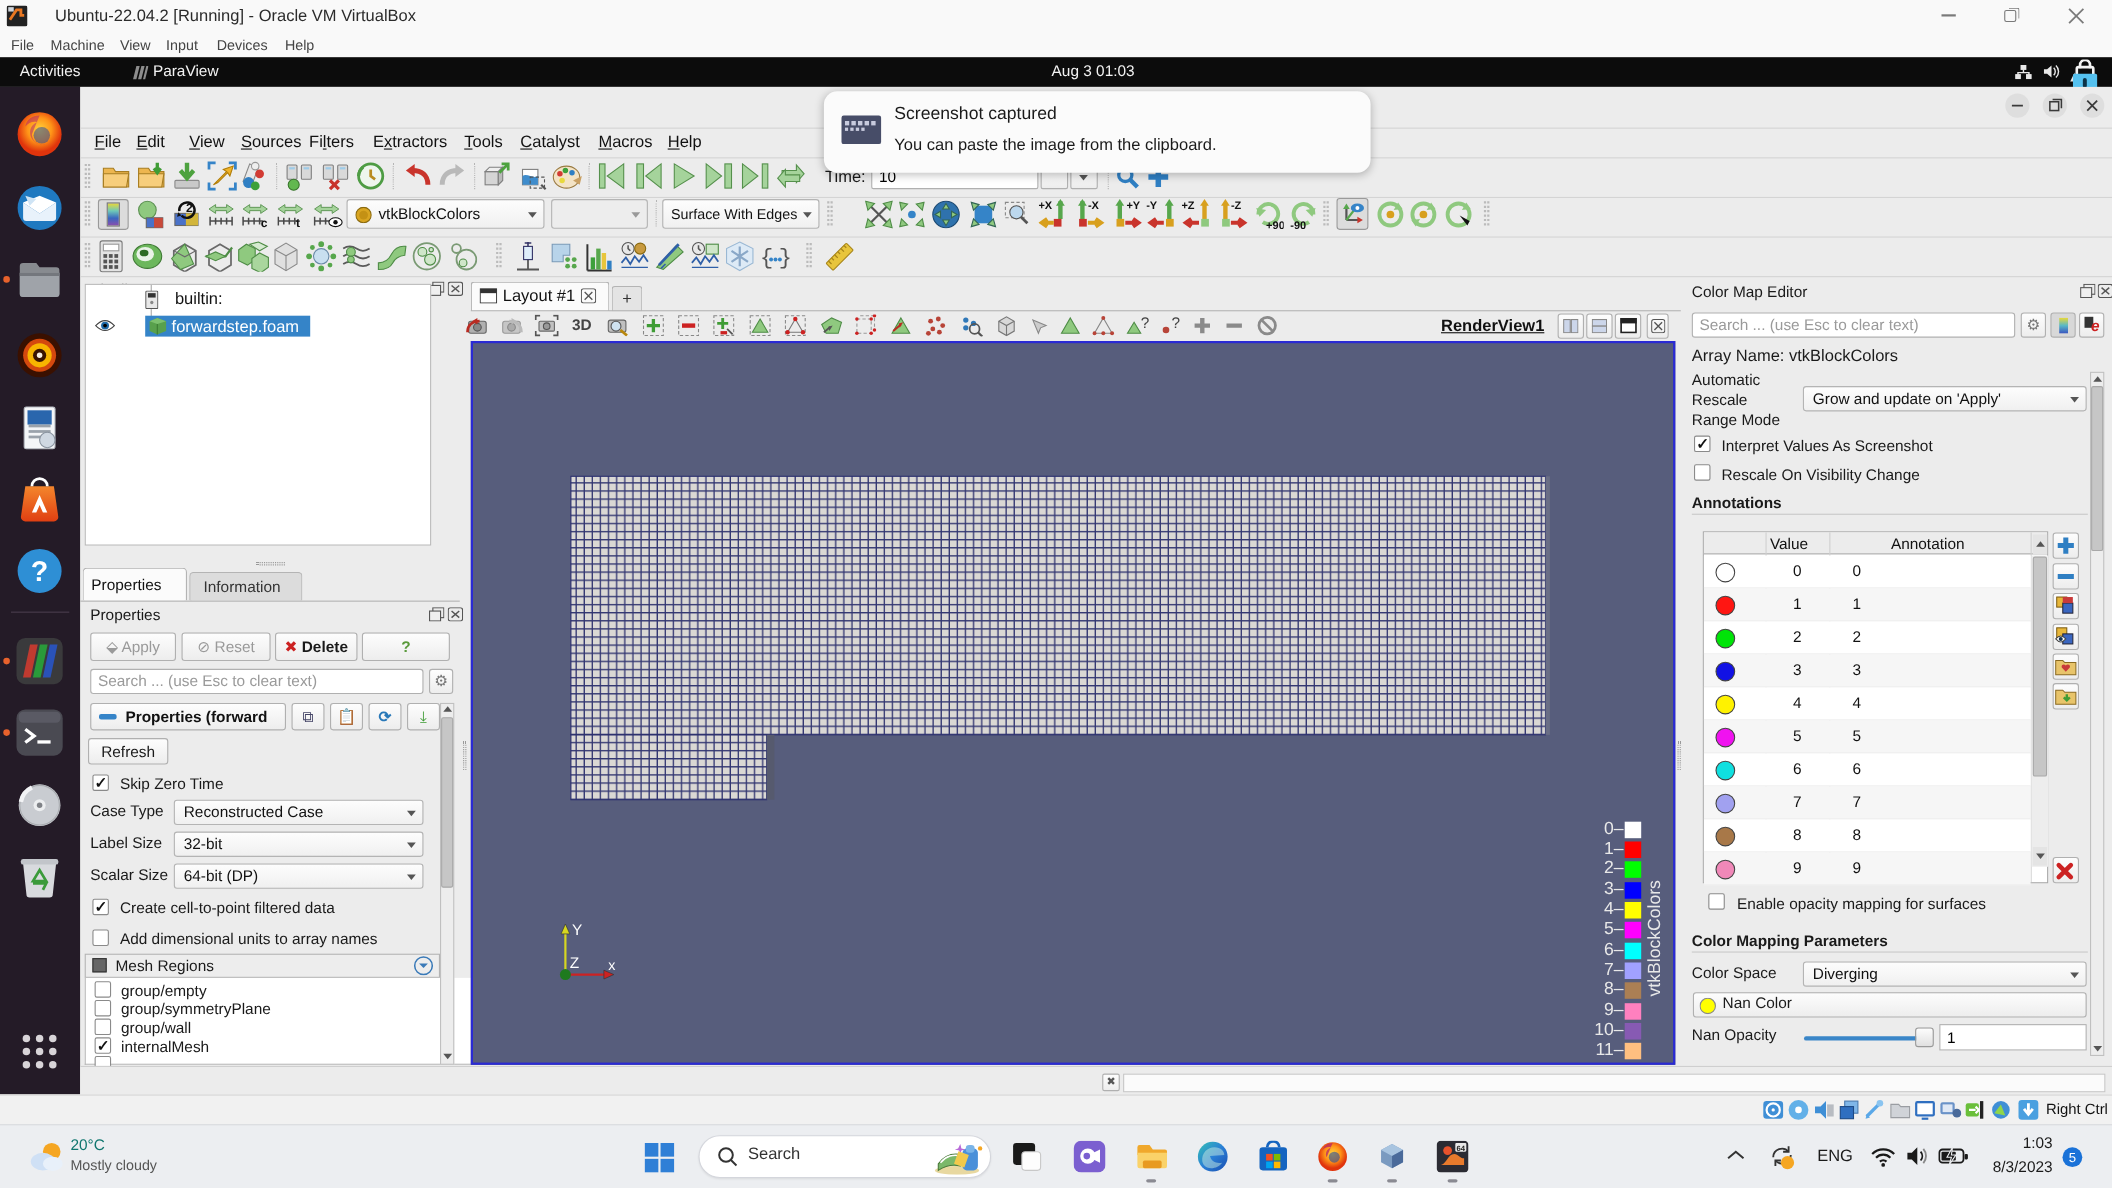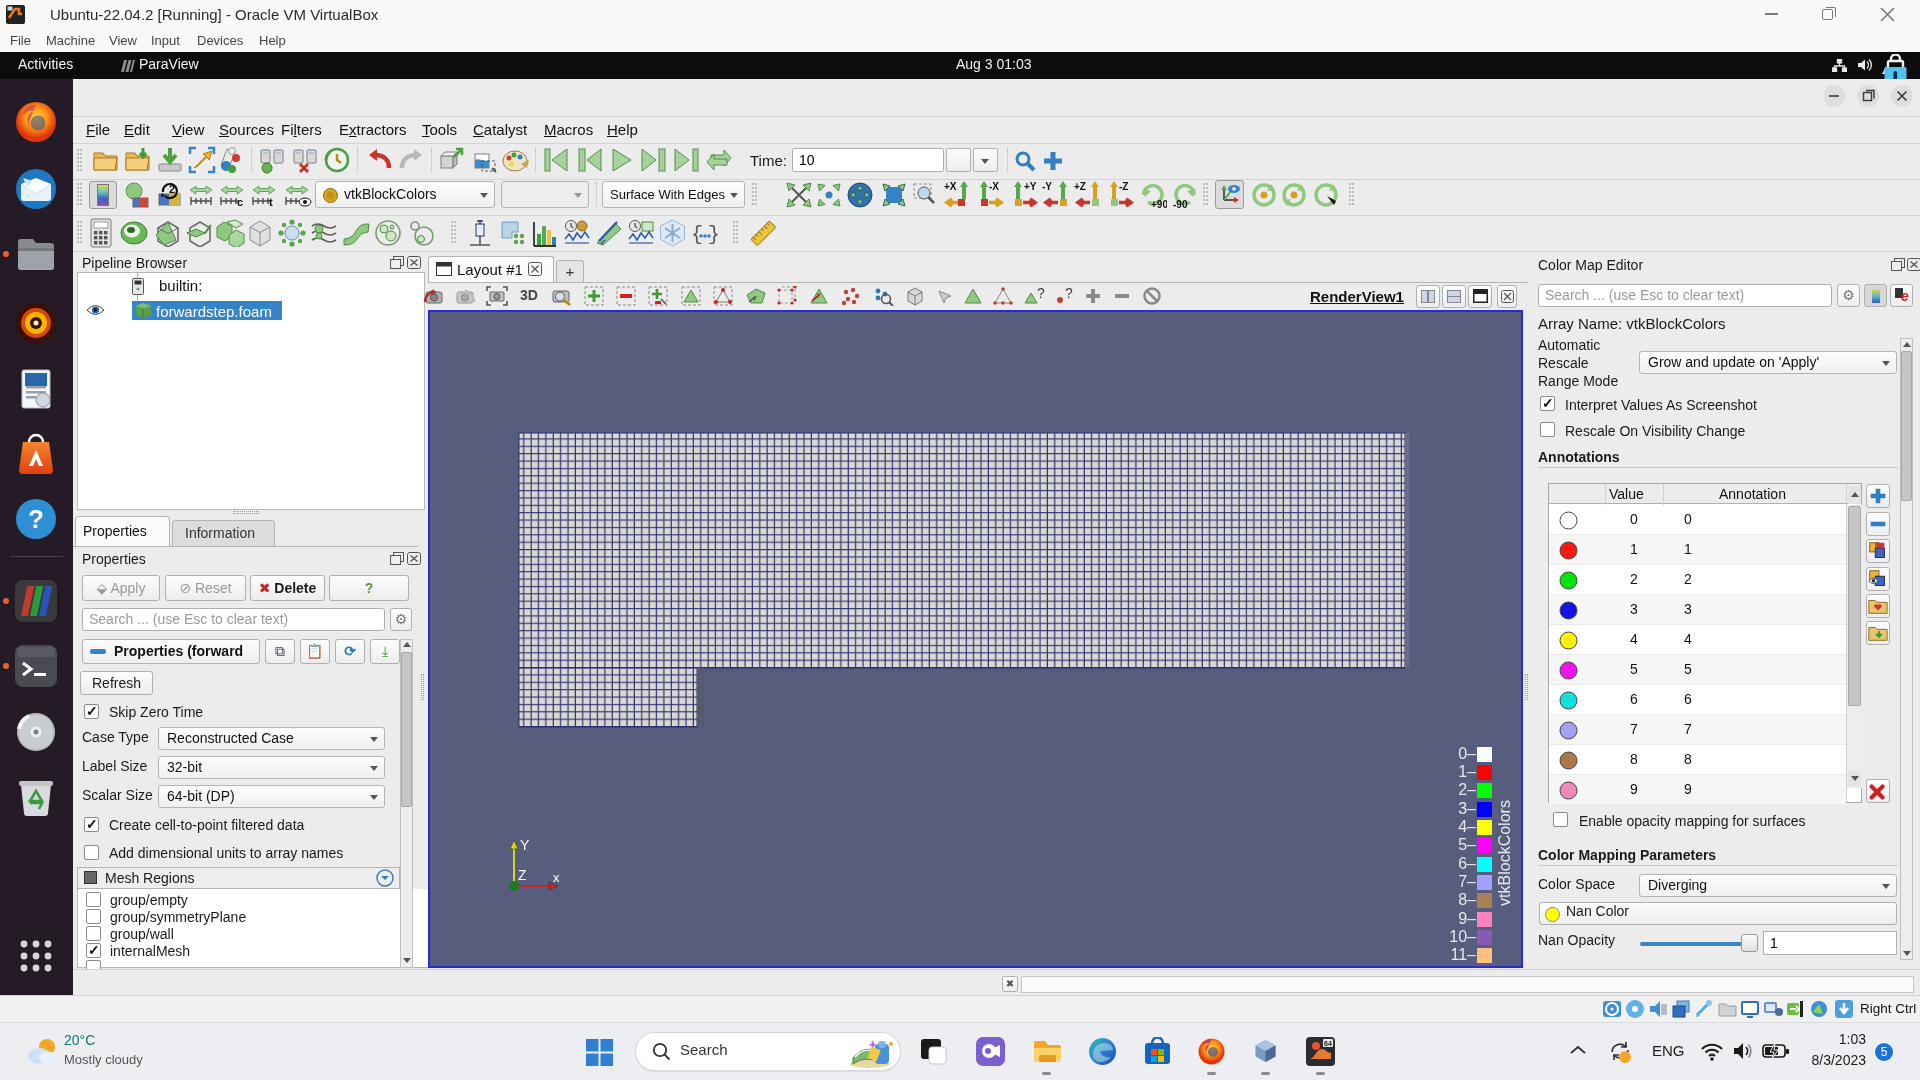--- a/index.html
+++ b/index.html
@@ -690,21 +690,21 @@
   <div id="leftpanel">
     <div class="panelhead" style="left:9px;top:176px">Pipeline Browser</div>
     <svg class="abs" style="left:317px;top:177px" width="14" height="13">
           <rect x="3.5" y="0.5" width="10" height="9" fill="none" stroke="#555"></rect>
           <rect x="0.5" y="3.5" width="10" height="9" fill="#efefef" stroke="#555"></rect>
         </svg>
     <svg class="abs" style="left:334px;top:177px" width="14" height="13">
           <rect x="0.5" y="0.5" width="13" height="12" rx="2" fill="none" stroke="#555"></rect>
           <path d="M3.5 3.5l7 6 M10.5 3.5l-7 6" stroke="#555" stroke-width="1.3"></path>
         </svg>
-    <div class="whitebox" style="left:4px;top:193px;width:348px;height:238px">
+    <div class="whitebox" style="left:4px;top:179px;width:315px;height:238px">
       <div class="abs" style="left:59px;top:0;width:1px;height:22px;background:#aaa"></div>
       <svg class="abs" style="left:54px;top:5px" width="12" height="17">
             <rect x="0.5" y="0.5" width="11" height="16" rx="1" fill="#e8e8e8" stroke="#555"></rect>
             <rect x="2.5" y="2.5" width="7" height="4" fill="#333"></rect>
             <circle cx="6" cy="11" r="1.5" fill="#888"></circle>
           </svg>
       <div class="abs" style="left:81px;top:4px;font-size:15px;color:#111">builtin:</div>
       <div class="abs" style="left:59px;top:22px;width:1px;height:15px;background:#aaa"></div>
       <div class="abs" style="left:54px;top:28px;width:150px;height:19px;background:#3584c8"></div>
       <svg class="abs" style="left:8px;top:30px" width="19" height="14" viewBox="0 0 19 14">
@@ -1362,14 +1362,32 @@
         <rect x="1" y="3" width="22" height="12" rx="3" fill="none" stroke="#1a1a1a" stroke-width="1.6"></rect>
         <rect x="3" y="5" width="13" height="8" rx="1" fill="#1a1a1a"></rect>
         <rect x="24" y="7" width="3" height="5" rx="1" fill="#1a1a1a"></rect>
         <path d="M13 1l-5 9h4l-2 7 6-9h-4z" fill="#1a1a1a" stroke="#eceef1" stroke-width="1"></path>
       </svg>
   <div class="abs" style="left:1806px;top:8px;width:60px;text-align:right;font-size:14px;color:#1a1a1a">1:03</div>
   <div class="abs" style="left:1806px;top:29px;width:60px;text-align:right;font-size:14px;color:#1a1a1a">8/3/2023</div>
   <div class="abs" style="left:1875px;top:20px;width:18px;height:18px;border-radius:50%;background:#1a72d8;color:#fff;font-size:12px;text-align:center;line-height:18px">5</div>
 </div>
 
-
+<div id="notif" class="abs">
+  <div class="abs" style="left:16px;top:22px;width:36px;height:26px;background:#474d68;border-radius:2px"></div>
+  <svg class="abs" style="left:19px;top:27px" width="30" height="16">
+        <g fill="#c8cbde">
+          <rect x="0" y="0" width="4" height="4"></rect>
+          <rect x="6" y="0" width="4" height="4"></rect>
+          <rect x="12" y="0" width="4" height="4"></rect>
+          <rect x="18" y="0" width="4" height="4"></rect>
+          <rect x="24" y="0" width="4" height="4"></rect>
+          <rect x="0" y="6" width="3" height="3"></rect>
+          <rect x="5" y="6" width="3" height="3"></rect>
+          <rect x="10" y="6" width="3" height="3"></rect>
+          <rect x="15" y="6" width="3" height="3"></rect>
+        </g>
+      </svg>
+  <div class="abs" style="left:64px;top:12px;font-size:16px;color:#1a1a1a">Screenshot captured</div>
+  <div class="abs" style="left:64px;top:40px;font-size:15px;color:#1a1a1a">You can paste the image from the clipboard.</div>
 </div>
 
+</div>
+
 </body></html>

